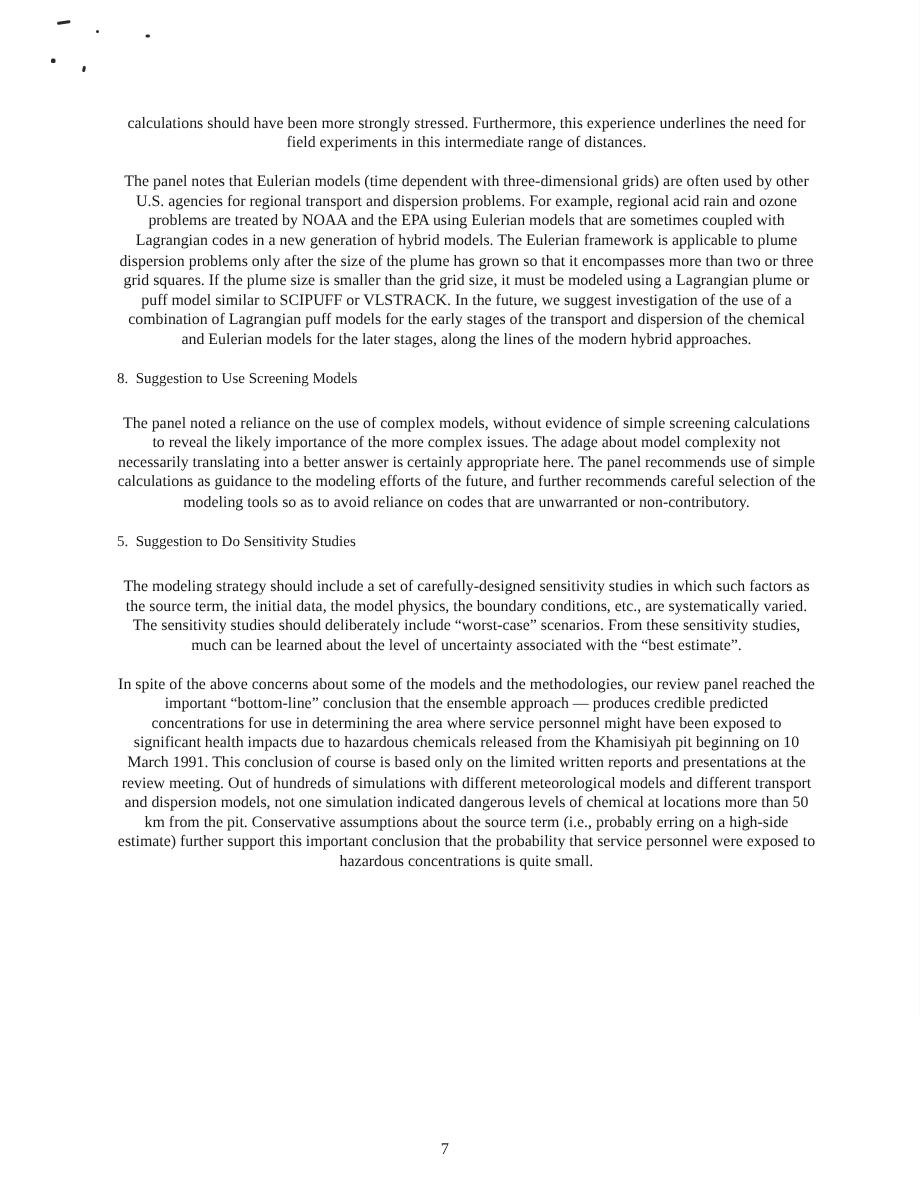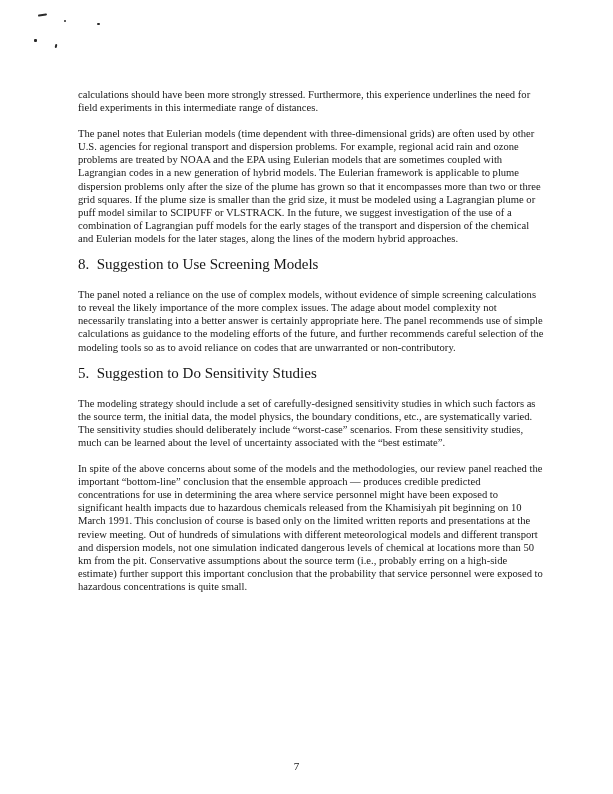--- a/index.html
+++ b/index.html
@@ -21,24 +21,25 @@
   .content {
     position: absolute;
     left: 78px;
     top: 76px;
     width: 466px;
     font-size: 10.6px;
     line-height: 13.1px;
     text-align: left;
   }
   .para {
-    margin: 12px 0 13px 0;
+    margin: 0 0 13px 0;
+    text-align: center;
   }
   .heading {
-    font-size: 15px;
+    font-size: 10px;
     font-weight: normal;
     margin: 7px 0 17px 0;
     white-space: pre-wrap;
   }
   .page-number {
     position: absolute;
     left: 0;
     right: 20px;
     top: 760px;
     text-align: center;

